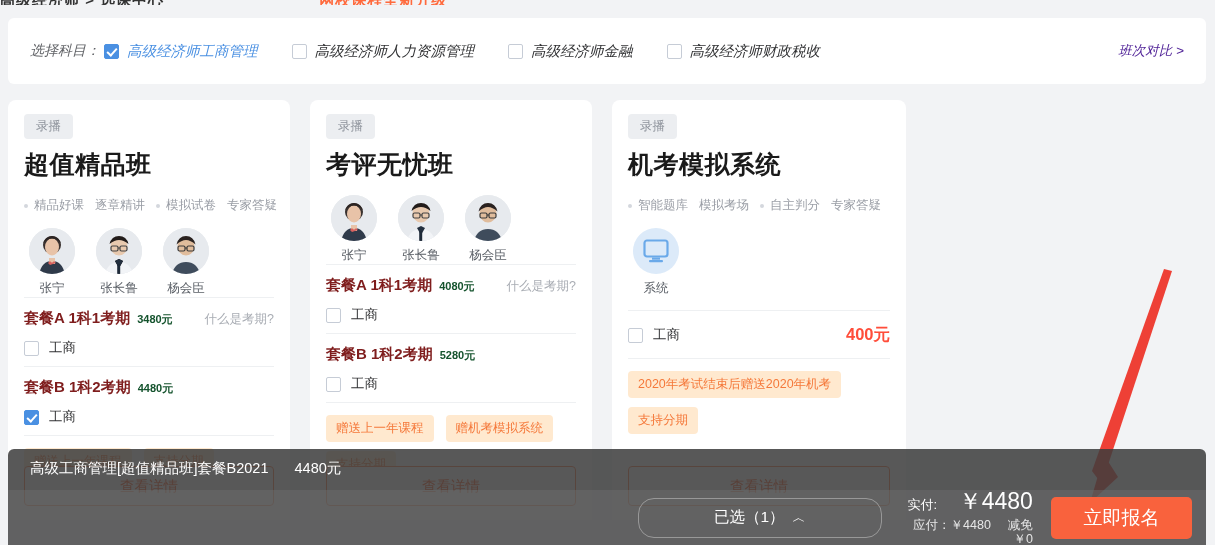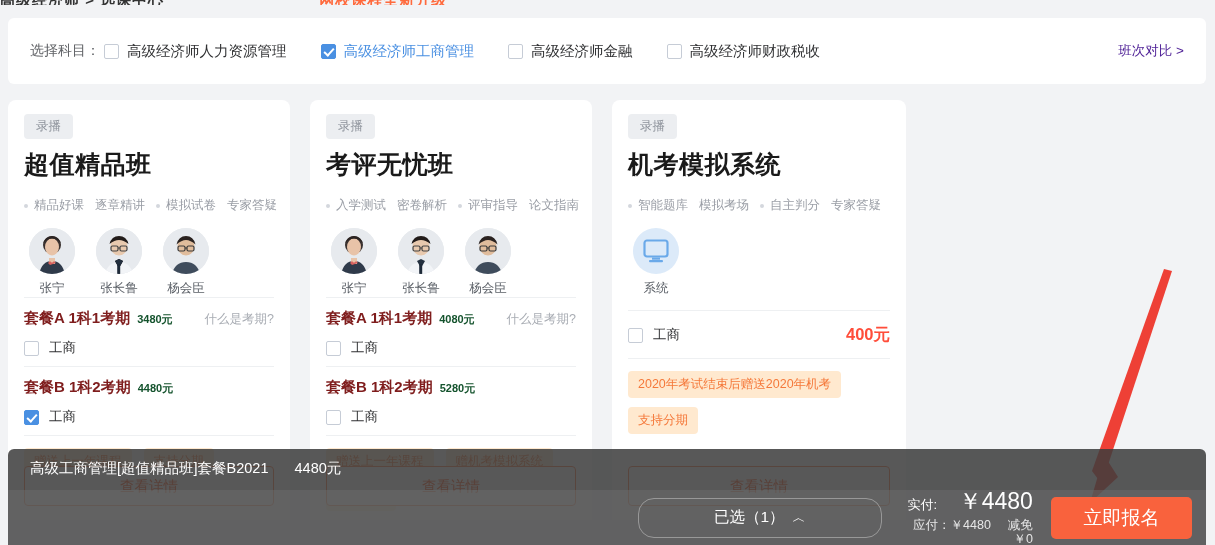--- a/index.html
+++ b/index.html
@@ -20,20 +20,21 @@
   }
   .top-sliver .orange { color:#ff6a3d; }
 
   
   .filter-bar {
     position:absolute; top:18px; left:8px;
     width:1198px; height:66px;
     background:#fff; border-radius:6px;
     display:flex; align-items:center;
     padding:0 22px;
+    font-style:italic;
   }
   .filter-label {
     font-size:14px; color:#606266; white-space:nowrap;
     margin-right:4px;
   }
   .subject-opt {
     display:flex; align-items:center;
     margin-right:34px; cursor:pointer; white-space:nowrap;
   }
   .cbox {
@@ -178,28 +179,28 @@
 <body>
 
 <div class="top-sliver">
   <span>高级经济师 &gt; 选课中心</span>
   <span class="orange" style="margin-left:150px;">网校课程全新升级</span>
 </div>
 
 <div class="filter-bar">
   <span class="filter-label">选择科目：</span>
 
+  <div class="subject-opt active">
+    <span class="cbox checked"></span>
+    <span class="txt">高级经济师工商管理</span>
+  </div>
+
   <div class="subject-opt">
     <span class="cbox"></span>
     <span class="txt">高级经济师人力资源管理</span>
-  </div>
-
-  <div class="subject-opt active">
-    <span class="cbox checked"></span>
-    <span class="txt">高级经济师工商管理</span>
   </div>
 
   <div class="subject-opt">
     <span class="cbox"></span>
     <span class="txt">高级经济师金融</span>
   </div>
 
   <div class="subject-opt">
     <span class="cbox"></span>
     <span class="txt">高级经济师财政税收</span>
@@ -296,28 +297,20 @@
       <span class="tag">赠送上一年课程</span>
       <span class="tag">支持分期</span>
     </div>
 
     <div class="detail-btn">查看详情</div>
   </div>
 
   <div class="card c2">
     <span class="badge">录播</span>
     <div class="card-title">考评无忧班</div>
-    <div class="feat-row">
-      <span class="dot"></span>
-      <span class="f">入学测试</span>
-      <span class="f">密卷解析</span>
-      <span class="dot"></span>
-      <span class="f">评审指导</span>
-      <span class="f">论文指南</span>
-    </div>
     <div class="teachers">
       <div class="teacher">
         <div class="avatar">
           <svg width="46" height="46" viewBox="0 0 46 46">
               <rect width="46" height="46" fill="#e7eaee"></rect>
               <circle cx="23" cy="17" r="9" fill="#3a3230"></circle>
               <ellipse cx="23" cy="19" rx="7" ry="8.5" fill="#e8c3a8"></ellipse>
               <path d="M14 15 q9 -9 18 0 q-3 -7 -9 -7 q-6 0 -9 7z" fill="#2c2422"></path>
               <path d="M10 46 q3 -13 13 -13 q10 0 13 13z" fill="#2f3a4a"></path>
               <rect x="20" y="30" width="6" height="6" fill="#e8c3a8"></rect>

